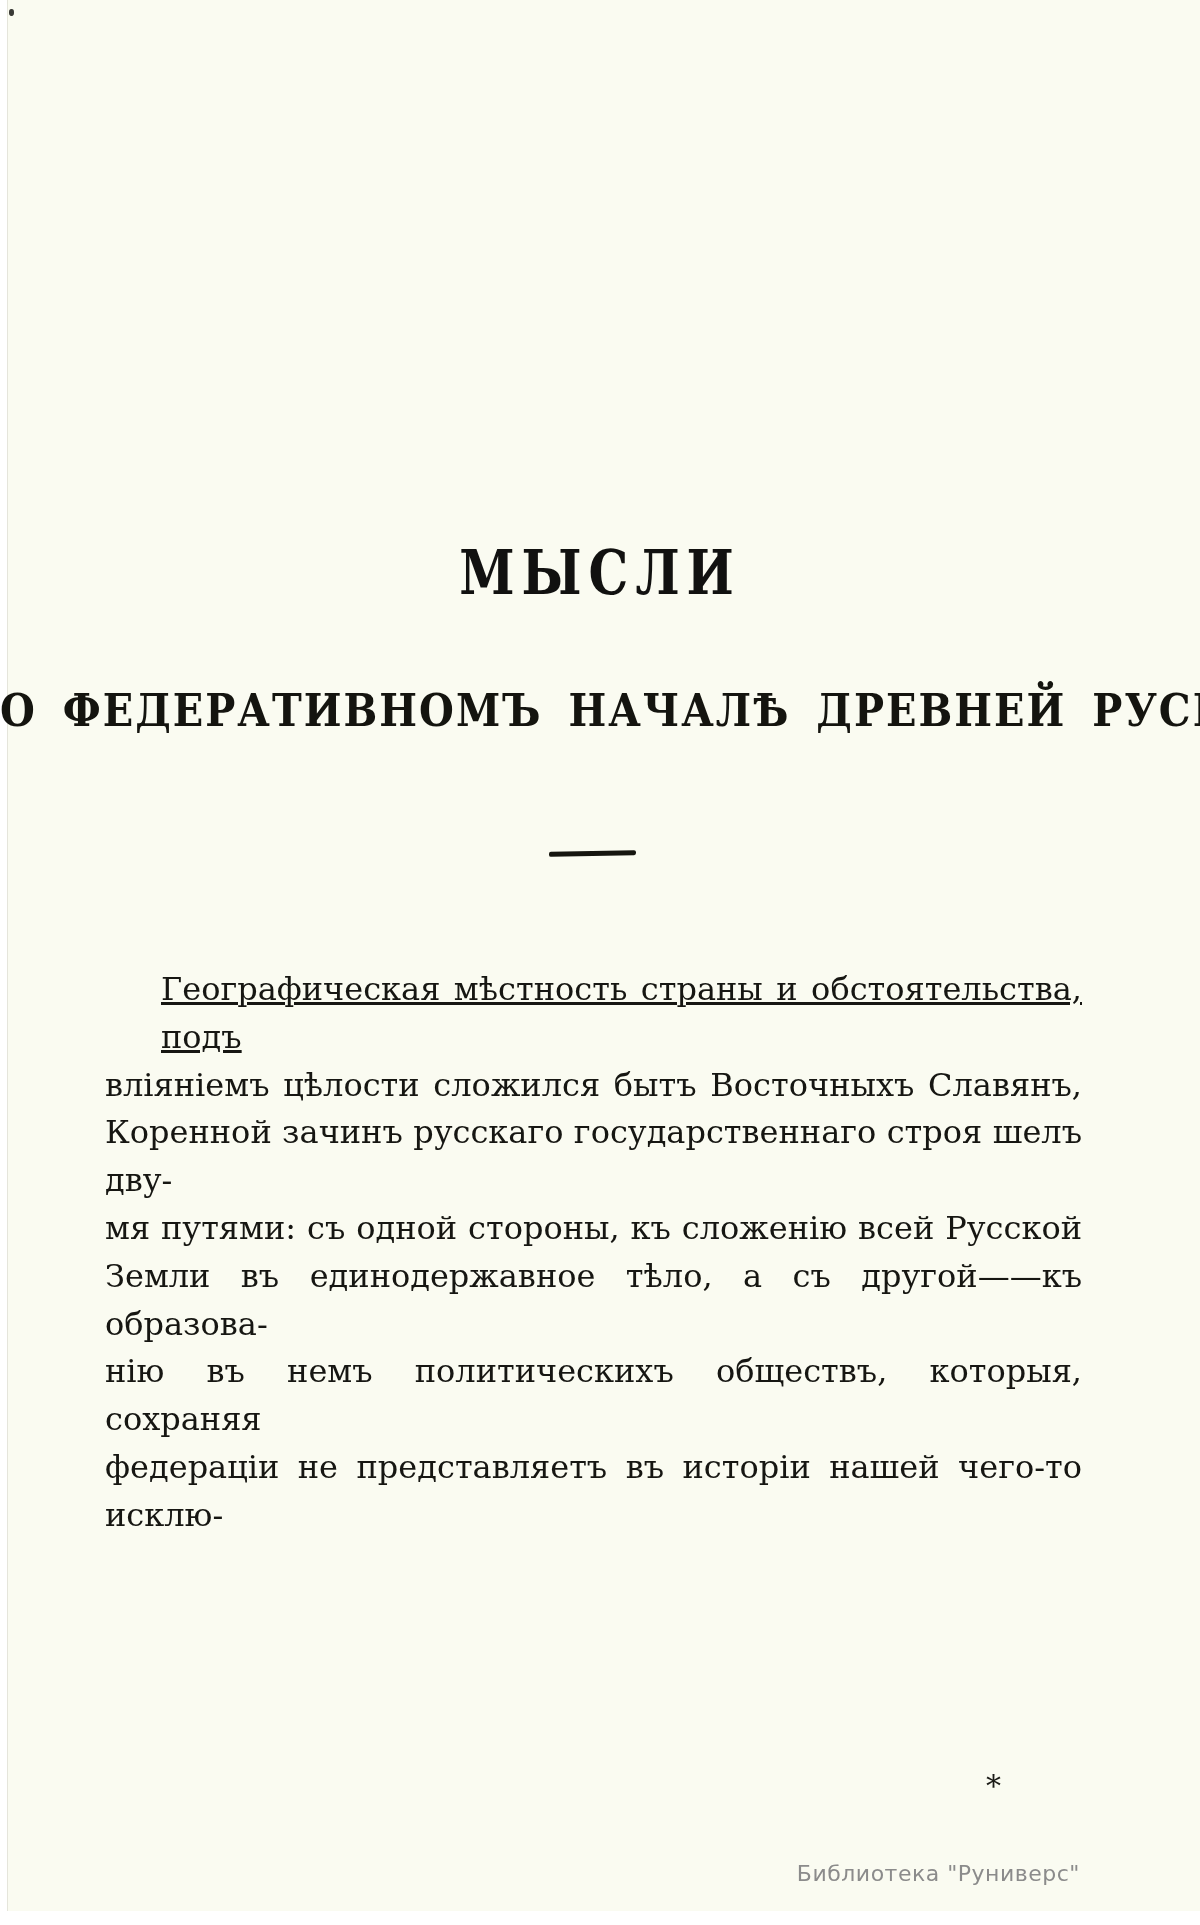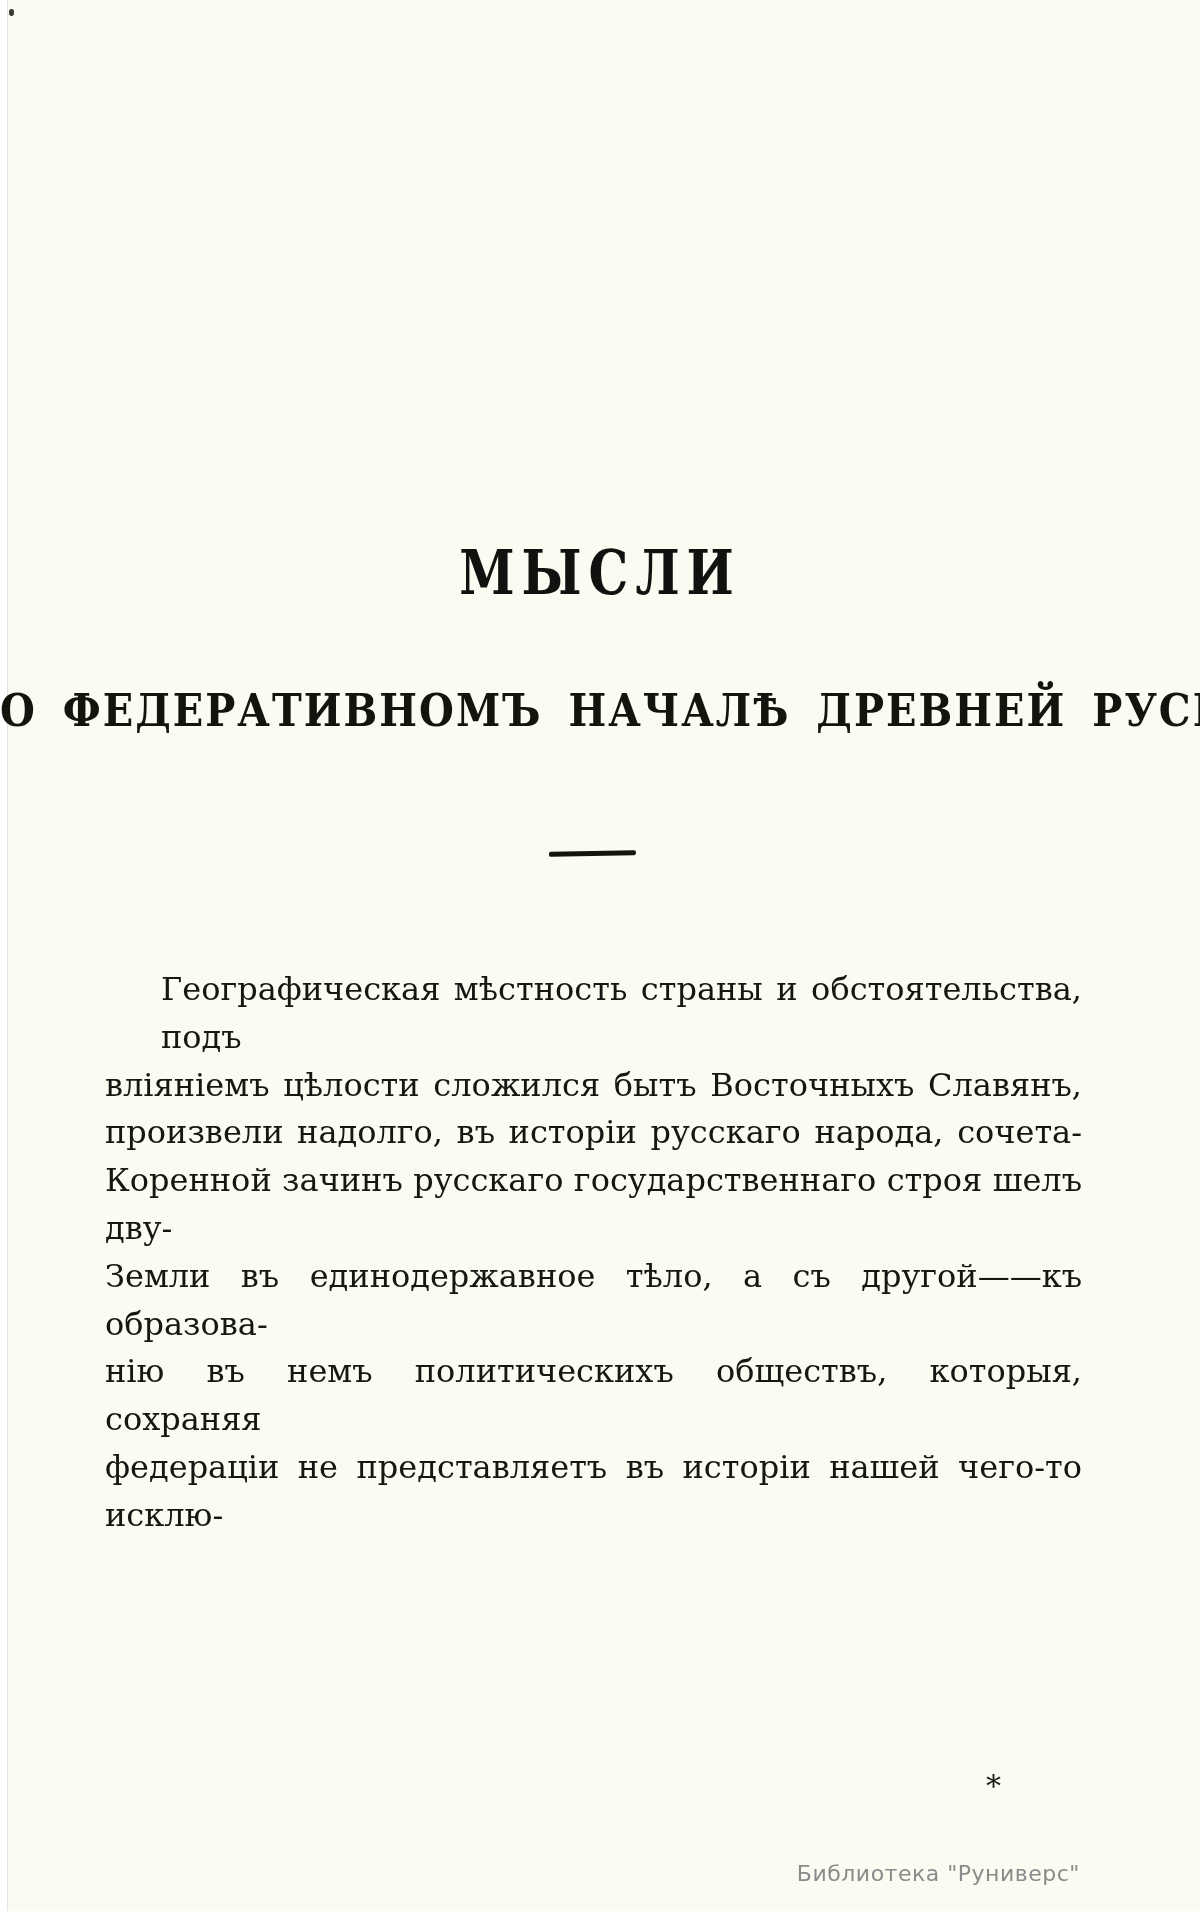--- a/index.html
+++ b/index.html
@@ -23,21 +23,21 @@
   }
   .divider{
     position:absolute;top:851px;left:549px;width:87px;height:5px;
     background:#15150f;transform:rotate(-1.2deg);border-radius:2px;
   }
   .bodytext{
     position:absolute;top:966px;left:105px;width:977px;
     font-size:32px;line-height:47.8px;word-spacing:-1px;color:#161612;
   }
   .bodyline{text-align:justify;text-align-last:justify;}
-  .bodyline:first-child{padding-left:56px;}
+  .bodyline:first-child{padding-left:56px;text-decoration:underline;}
   .footmark{
     position:absolute;left:986px;top:1768px;
     font-size:30px;color:#1a1a16;
   }
   .watermark{
     position:absolute;top:1861px;right:120px;
     font-family:"DejaVu Sans", "Liberation Sans", sans-serif;
     font-size:22px;letter-spacing:0.5px;color:#8b8b8b;
   }
 </style>
@@ -49,22 +49,22 @@
   <div class="edge-bottom"></div>
   <div class="speck"></div>
 
   <h1 class="title">МЫСЛИ</h1>
   <h2 class="subtitle">О ФЕДЕРАТИВНОМЪ НАЧАЛѢ ДРЕВНЕЙ РУСИ.</h2>
   <div class="divider"></div>
 
   <div class="bodytext">
       <div class="bodyline">Географическая мѣстность страны и обстоятельства, подъ</div>
       <div class="bodyline">вліяніемъ цѣлости сложился бытъ Восточныхъ Славянъ,</div>
-      <div class="bodyline">произвели надолго, въ исторіи русскаго народа, сочета-</div>
       <div class="bodyline">Коренной зачинъ русскаго государственнаго строя шелъ дву-</div>
+      <div class="bodyline">мя путями: съ одной стороны, къ сложенію всей Русской</div>
       <div class="bodyline">Земли въ единодержавное тѣло, а съ другой——къ образова-</div>
       <div class="bodyline">нію въ немъ политическихъ обществъ, которыя, сохраняя</div>
       <div class="bodyline">федераціи не представляетъ въ исторіи нашей чего-то исклю-</div>
     </div>
 
   <div class="footmark">*</div>
   <div class="watermark">Библиотека "Руниверс"</div>
 </div>
 
 </body></html>

